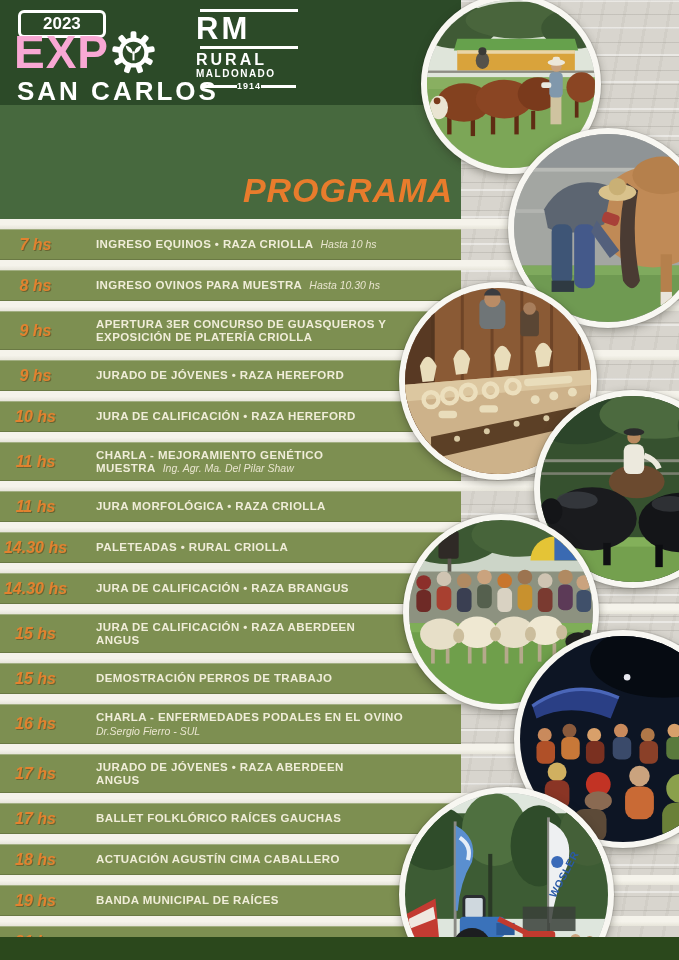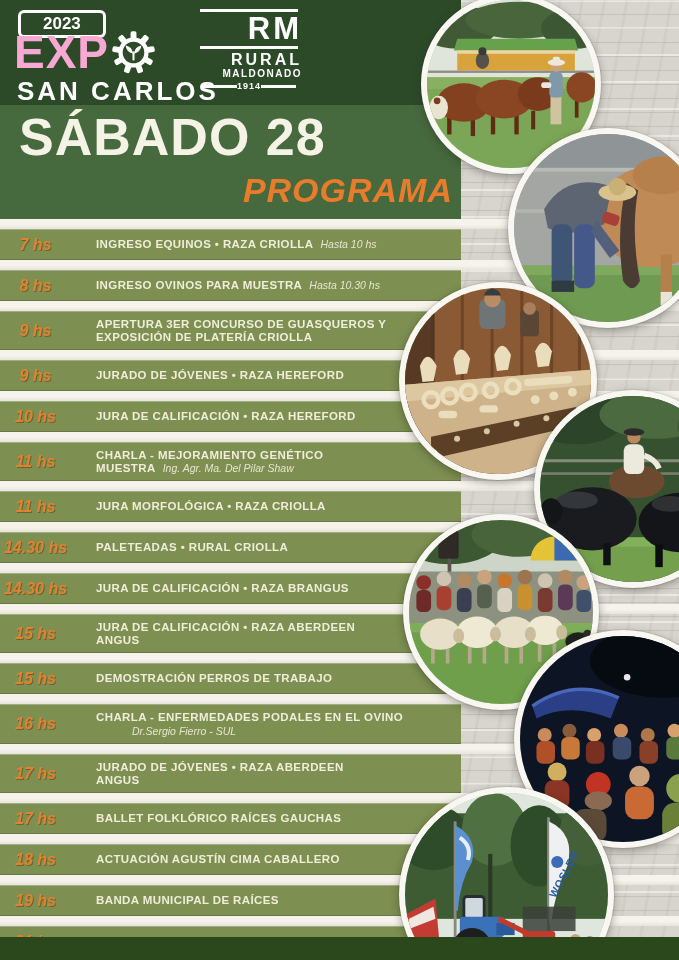--- a/index.html
+++ b/index.html
@@ -13,21 +13,21 @@
       repeating-linear-gradient(100deg, rgba(160,156,146,.12) 0 3px, rgba(0,0,0,0) 3px 22px);
   }
   
   .header-dark{position:absolute;left:0;top:0;width:461px;height:105px;background:#2c4a28;z-index:1;}
   .year-badge{position:absolute;left:18px;top:10px;border:3px solid #fff;border-radius:6px;
     padding:0 22px;font-size:17px;font-weight:bold;color:#fff;line-height:22px;}
   .expo-row{position:absolute;left:14px;top:28px;display:flex;align-items:center;gap:2px;}
   .expo-text{font-size:46px;font-weight:800;color:#f9a8d4;letter-spacing:1px;line-height:46px;}
   .gear-icon{width:45px;height:45px;display:block;margin-top:2px;}
   .expo-sub{position:absolute;left:17px;top:76px;font-size:26px;font-weight:700;color:#fff;letter-spacing:3px;}
-  .rm-logo{position:absolute;left:196px;top:9px;width:106px;color:#fff;text-align:right;}
+  .rm-logo{position:absolute;left:196px;top:9px;width:106px;color:#fff;text-align:left;}
   .rm-line{height:3px;background:#fff;margin:0 4px;}
   .rm-initials{font-size:31px;font-weight:800;letter-spacing:3px;line-height:34px;}
   .rm-rural{font-size:16px;font-weight:800;letter-spacing:3px;line-height:18px;margin-top:2px;}
   .rm-city{font-size:10px;font-weight:700;letter-spacing:1.5px;line-height:10px;}
   .rm-yearrow{display:flex;align-items:center;margin:2px 6px 0 6px;}
   .rm-yearrow .bar{flex:1;height:3px;background:#fff;}
   .rm-year{font-size:9px;font-weight:700;letter-spacing:1px;}
   .header-mid{position:absolute;left:0;top:105px;width:461px;height:114px;background:#47693e;
     border-bottom:3px solid #344f2c;z-index:1;}
   .day-title{position:absolute;left:19px;top:5px;font-size:52px;font-weight:800;color:#f5f3e6;letter-spacing:1px;line-height:54px;}
@@ -35,21 +35,21 @@
     color:#e87c2c;letter-spacing:1px;line-height:38px;}
   
   .schedule{position:absolute;left:0;top:219px;width:679px;display:flex;flex-direction:column;z-index:2;}
   .gapstripe{height:10px;width:679px;background:linear-gradient(180deg,#f5f3eb 0 55%,#e7e5da 100%);}
   .rowbar{width:461px;background:#7d8f51;display:flex;align-items:center;padding:6.5px 0;
     box-shadow:inset 0 1px 0 rgba(255,255,255,.28), inset 0 -1px 0 rgba(0,0,0,.15);}
   .time{flex:none;width:96px;text-align:center;padding-right:25px;box-sizing:border-box;
     font-style:italic;font-weight:800;font-size:16px;color:#e2822f;
     text-shadow:1px 1px 0 rgba(80,50,15,.45);white-space:nowrap;}
   .desc{font-weight:700;font-size:11.5px;line-height:13px;color:#f0edd9;letter-spacing:.4px;white-space:nowrap;}
-  .note{font-style:italic;font-weight:400;font-size:10.5px;letter-spacing:0;color:#e9e5cf;margin-left:36px;}
+  .note{font-style:italic;font-weight:400;font-size:10.5px;letter-spacing:0;color:#e9e5cf;}
   .note.inline{margin-left:7px;}
   .note.block{display:block;margin-top:1px;}
   
   .photo{position:absolute;border-radius:50%;border:6px solid #f8f7f2;overflow:hidden;z-index:5;
     box-shadow:0 3px 9px rgba(40,40,28,.38), 0 0 0 1px rgba(0,0,0,.07);background:#bbb;}
   .photo svg{display:block;width:100%;height:100%;}
   .ph-cattle {left:421px;top:-6px; width:168px;height:168px;}
   .ph-horse  {left:508px;top:128px;width:188px;height:188px;}
   .ph-crafts {left:399px;top:282px;width:186px;height:186px;}
   .ph-black  {left:534px;top:390px;width:186px;height:186px;}
@@ -101,21 +101,20 @@
       <div class="rm-city">MALDONADO</div>
       <div class="rm-yearrow">
         <span class="bar"></span>
         <span class="rm-year">1914</span>
         <span class="bar"></span>
       </div>
     </div>
   </div>
 
   <div class="header-mid">
-    <div class="day-title">SÁBADO 28</div>
     <div class="program-title">PROGRAMA</div>
   </div>
 
   <div class="schedule">
       <div class="gapstripe"></div>
     <div class="rowbar">
       <span class="time">7 hs</span>
       <span class="desc"><span class="line">INGRESO EQUINOS • RAZA CRIOLLA</span><i class="note inline">Hasta 10 hs</i></span>
     </div>
   <div class="gapstripe"></div>

